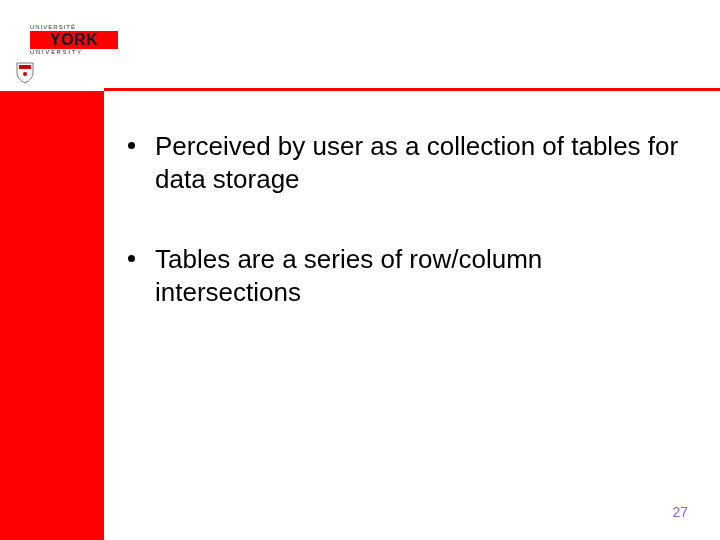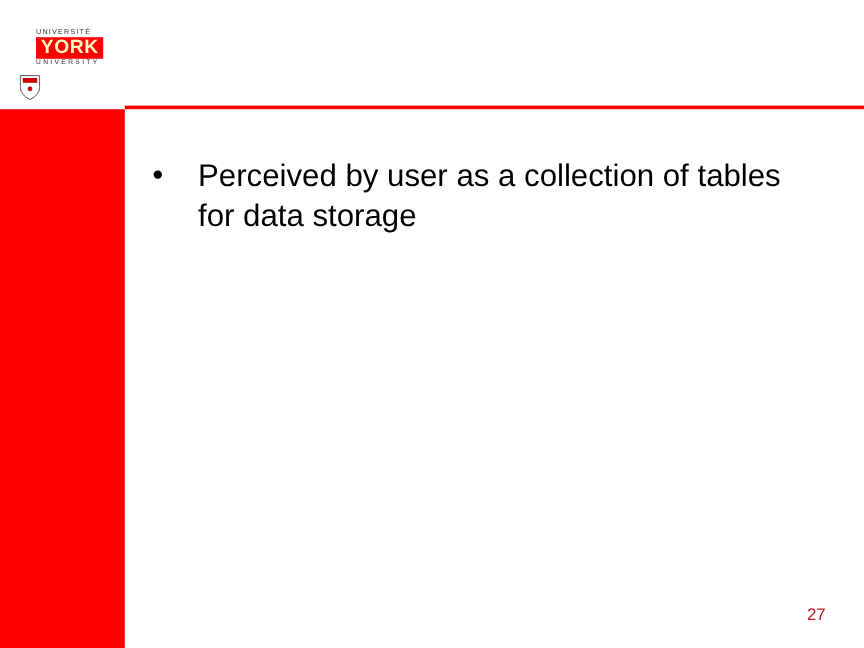--- a/index.html
+++ b/index.html
@@ -1,30 +1,30 @@
 <!DOCTYPE html>
 <html><head>
 <meta charset="utf-8">
 <style>
   * { margin: 0; padding: 0; box-sizing: border-box; }
   html, body { width: 720px; height: 540px; font-family: Arial, Helvetica, sans-serif; background: #fff; color: #000; }
   .slide { position: relative; width: 720px; height: 540px; background: #fff; overflow: hidden; }
   .red-sidebar { position: absolute; left: 0; top: 91px; width: 104px; height: 449px; background: #ff0000; }
   .logo-area { position: absolute; left: 8px; top: 24px; }
   .logo-text { font-size: 6px; letter-spacing: 1px; color: #333; }
-  .york-box { background: #ff0000; color: #fef9c3; font-weight: bold; font-size: 16px; padding: 1px 4px; letter-spacing: 0.5px; line-height: 1; display: inline-block; margin-top: 1px; }
+  .york-box { background: #ff0000; color: #0f172a; font-weight: bold; font-size: 16px; padding: 1px 20px; letter-spacing: 0.5px; line-height: 1; display: inline-block; margin-top: 1px; }
   .univ-text { font-size: 5.5px; letter-spacing: 2px; color: #222; }
   .crest { position: absolute; left: 8px; top: 38px; width: 18px; height: 22px; }
   .title { position: absolute; left: 145px; top: 27px; font-size: 34px; font-weight: 400; }
   .hr-red { position: absolute; left: 104px; top: 88px; width: 616px; height: 3px; background: #ff0000; }
   .content { position: absolute; left: 128px; top: 130px; width: 560px; }
-  .bullet { display: flex; align-items: flex-start; margin-bottom: 48px; gap: 10px; }
+  .bullet { display: flex; align-items: flex-start; margin-bottom: 48px; }
   .bullet .dot { width: 7px; height: 7px; background: #000; border-radius: 50%; flex-shrink: 0; margin-top: 12px; margin-right: 20px; }
   .bullet .txt { font-size: 26px; line-height: 1.25; }
-  .page-num { position: absolute; right: 32px; bottom: 20px; font-size: 14px; color: #b91c1c; }
+  .page-num { position: absolute; right: 32px; bottom: 20px; font-size: 14px; color: #8b5cf6; }
 </style>
 </head>
 <body>
 
 <div class="slide">
 
   <div class="logo-area">
     <svg class="crest" viewBox="0 0 18 22">
       <path d="M1 1 h16 v10 q0 6 -8 10 q-8 -4 -8 -10 z" fill="#fff" stroke="#555" stroke-width="0.8"></path>
       <rect x="3" y="3" width="12" height="4" fill="#cc0000"></rect>
@@ -39,17 +39,21 @@
 
 
   <div class="hr-red"></div>
   <div class="red-sidebar"></div>
 
   <div class="content">
     <div class="bullet">
       <div class="dot"></div>
       <div class="txt">Perceived by user as a collection of tables for data storage</div>
     </div>
+    <div class="bullet">
+      <div class="dot"></div>
+      <div class="txt">Tables are a series of row/column intersections</div>
+    </div>
   </div>
 
   <div class="page-num">27</div>
 
 </div>
 
 </body></html>

